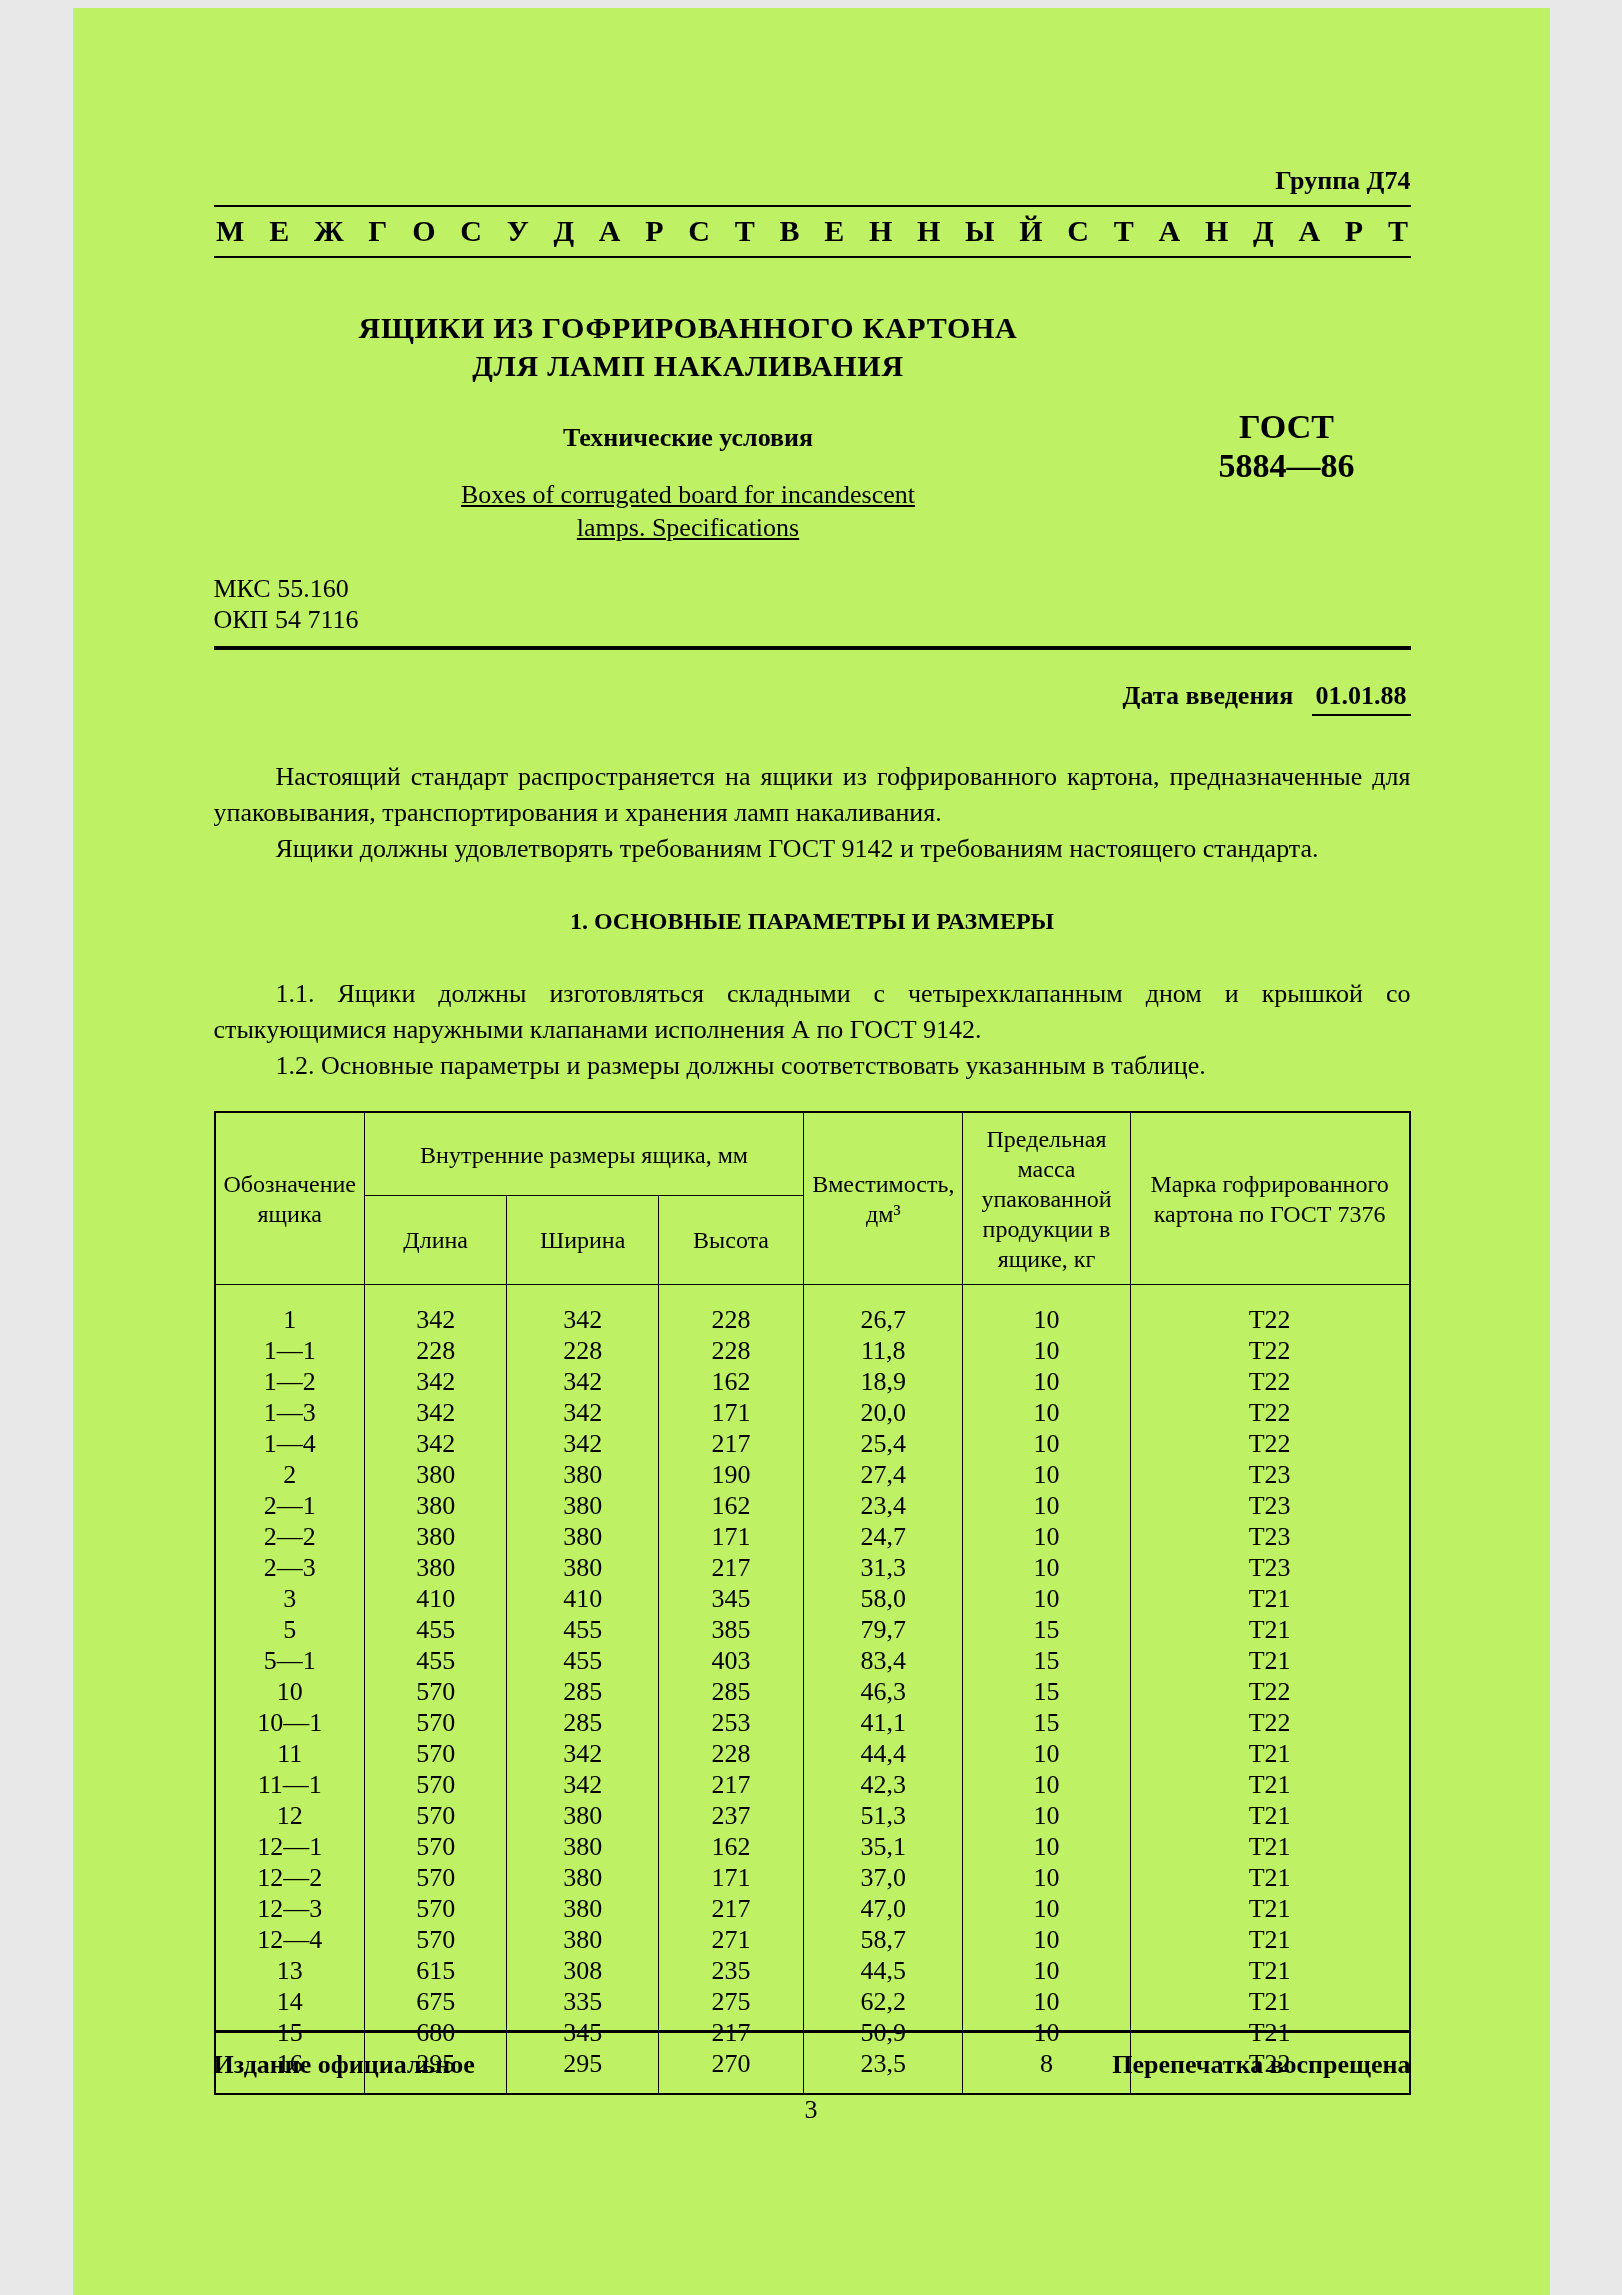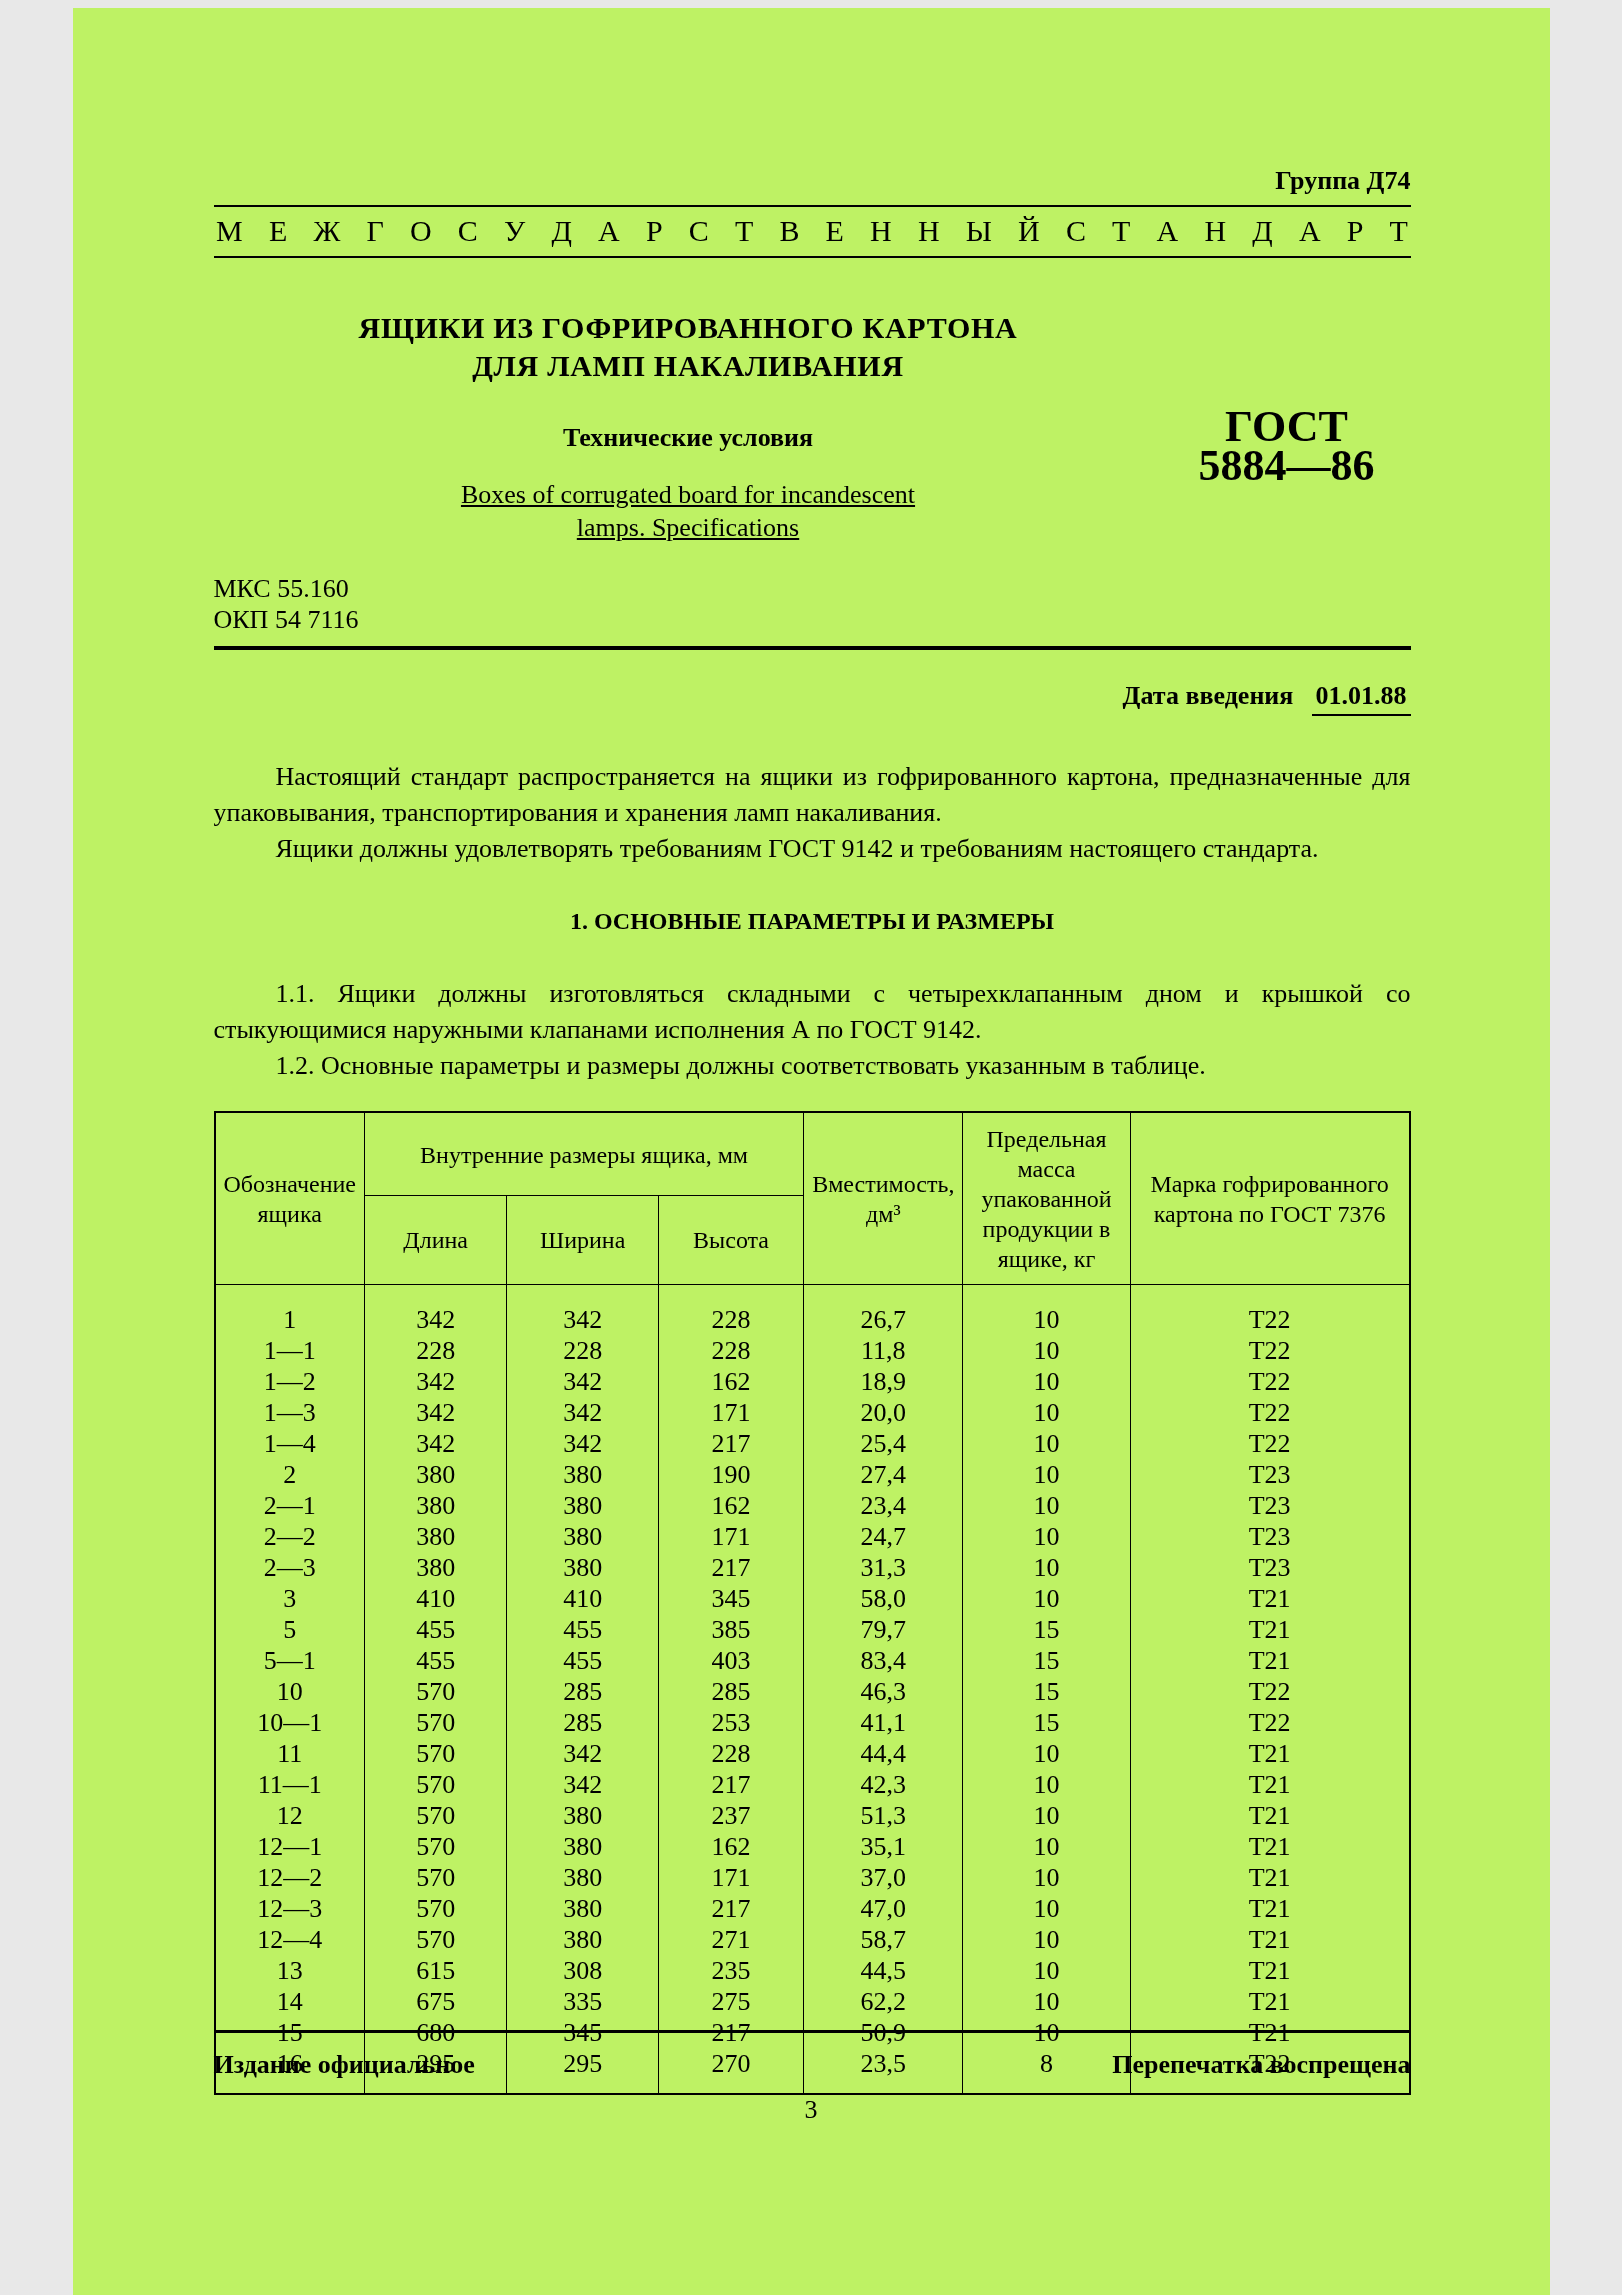--- a/index.html
+++ b/index.html
@@ -23,21 +23,21 @@
     font-size: 26px;
     line-height: 31px;
   }
   .banner {
     margin-top: 9.2px;
     border-top: 2.6px solid #000;
     border-bottom: 2.6px solid #000;
     padding: 6.5px 2.6px 7.9px 2.6px;
   }
   .banner-text {
-    font-weight: normal;
+    font-weight: bold;
     font-size: 30px;
     line-height: 34px;
     text-align: justify;
     text-align-last: justify;
     white-space: normal;
   }
   .title-grid {
     display: grid;
     grid-template-columns: 949px 1fr;
     margin-top: 51px;
@@ -57,21 +57,21 @@
   }
   .english {
     font-size: 26px;
     margin-top: 25px;
     line-height: 33px;
     text-decoration: underline;
   }
   .gost-block {
     text-align: center;
     font-weight: bold;
-    font-size: 44px;
+    font-size: 34px;
     line-height: 39px;
     margin-top: 98px;
   }
   .codes {
     margin-top: 29px;
     font-size: 26px;
     line-height: 31px;
   }
   .big-rule {
     border-bottom: 4.6px solid #000;

